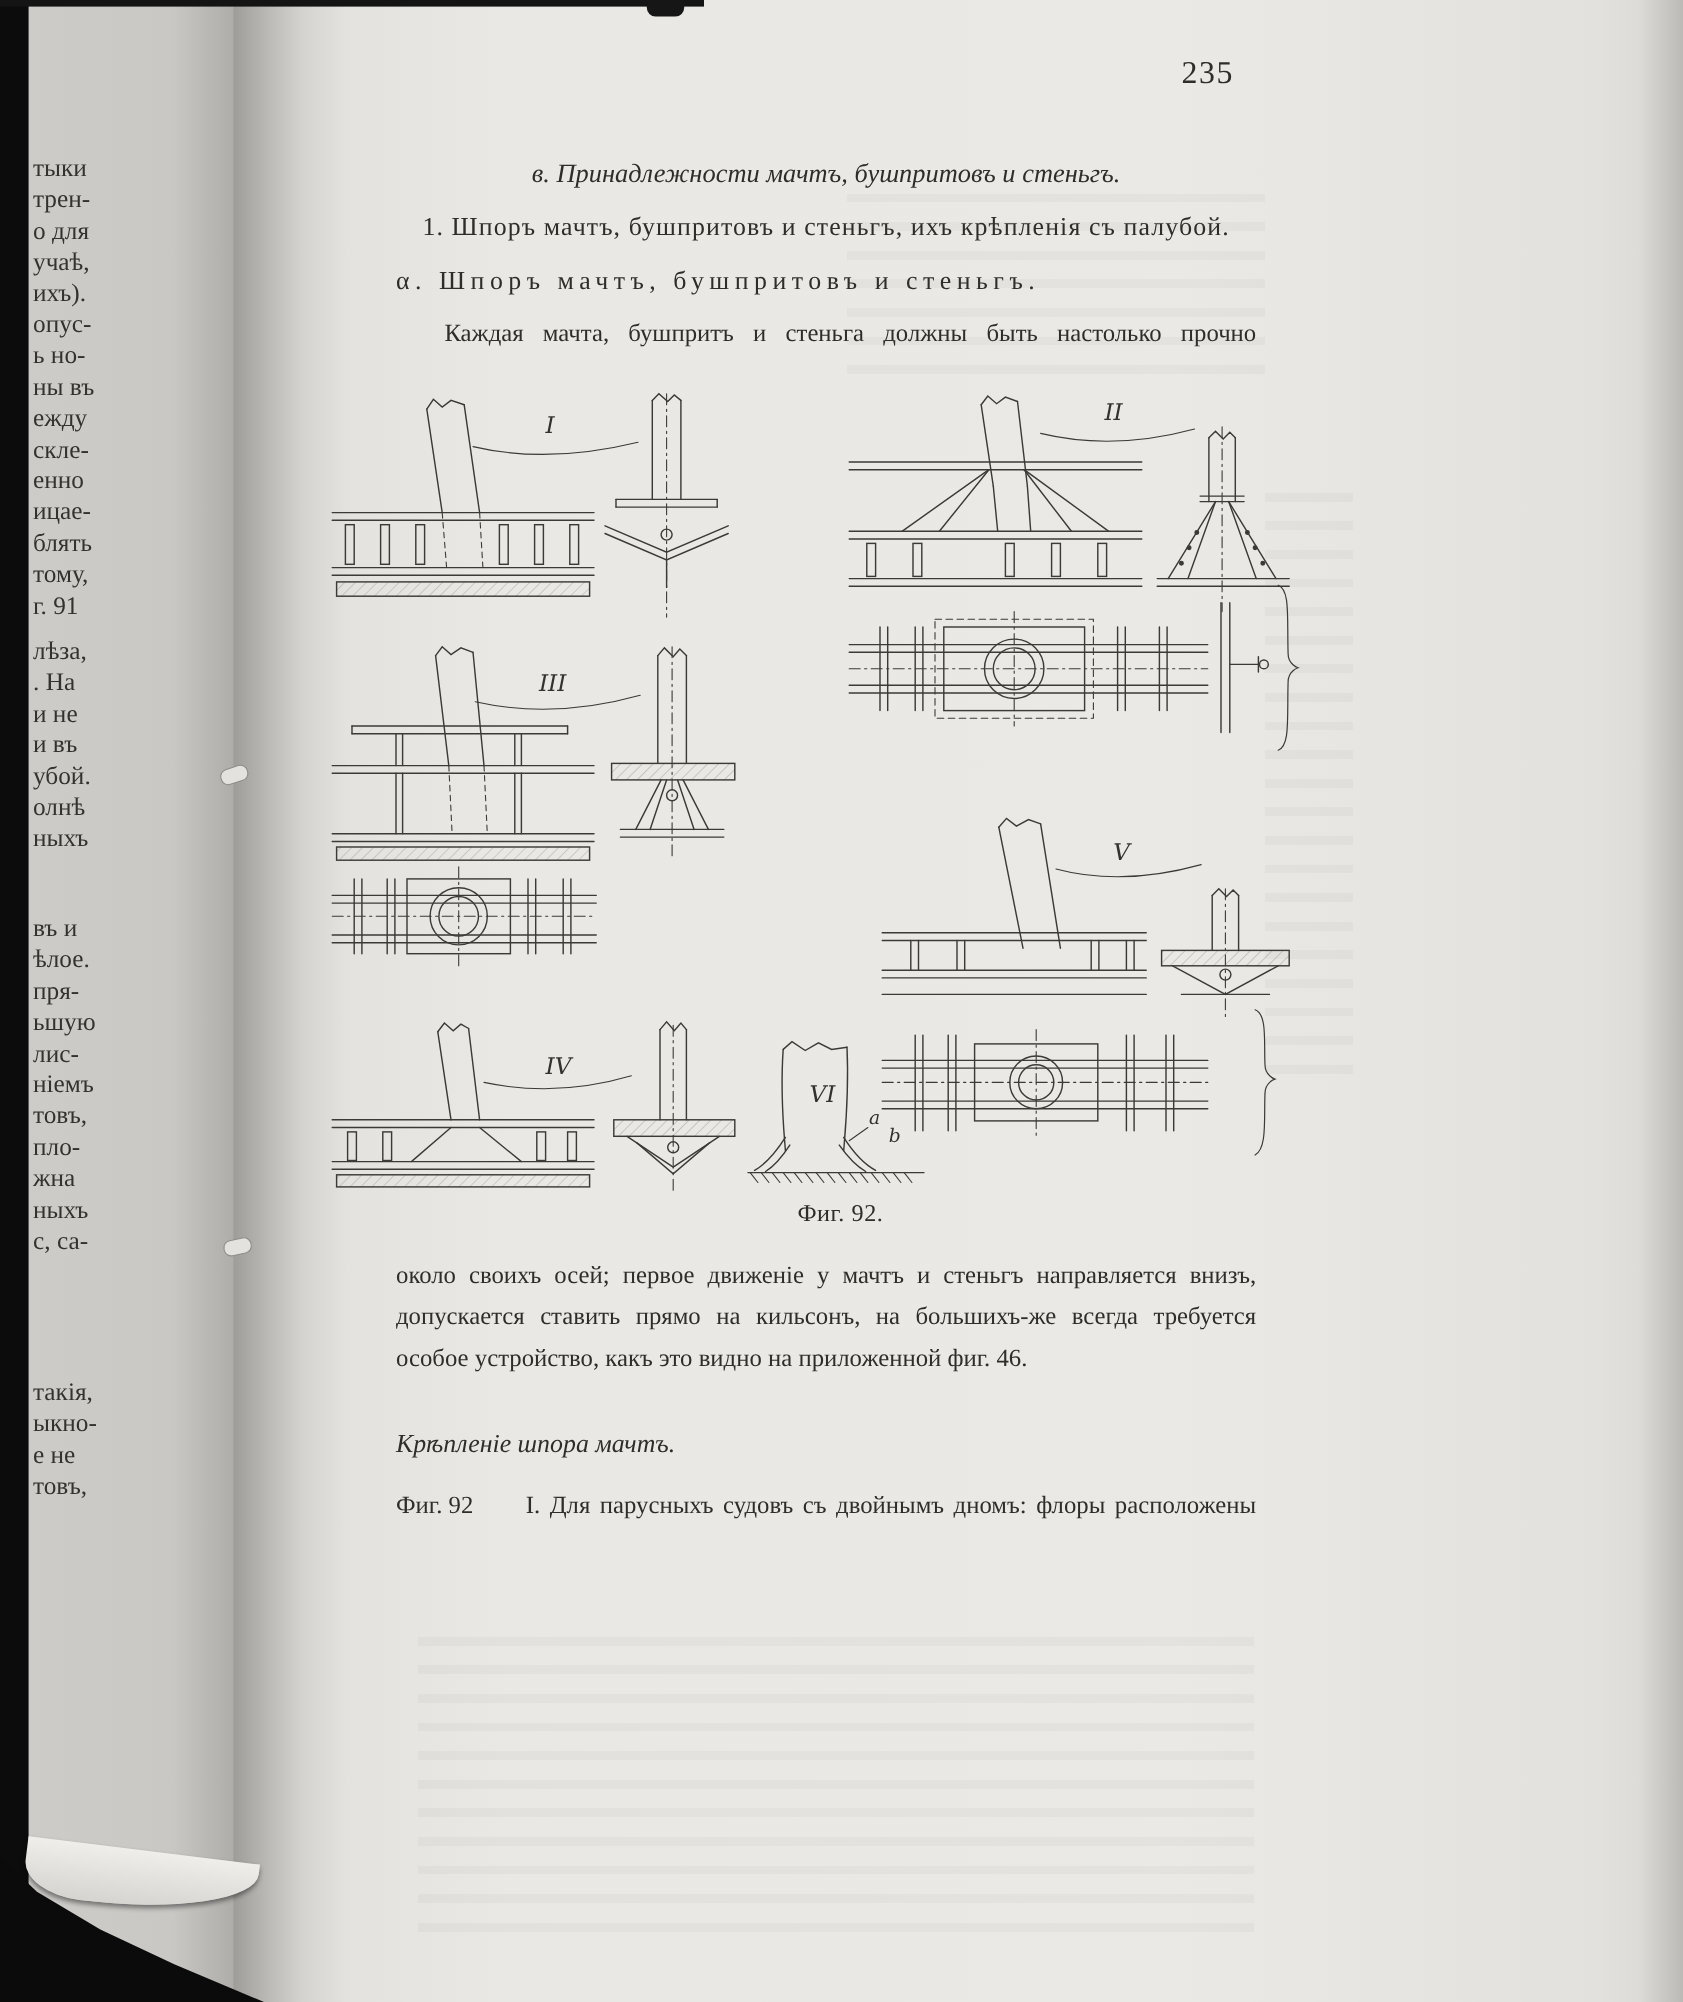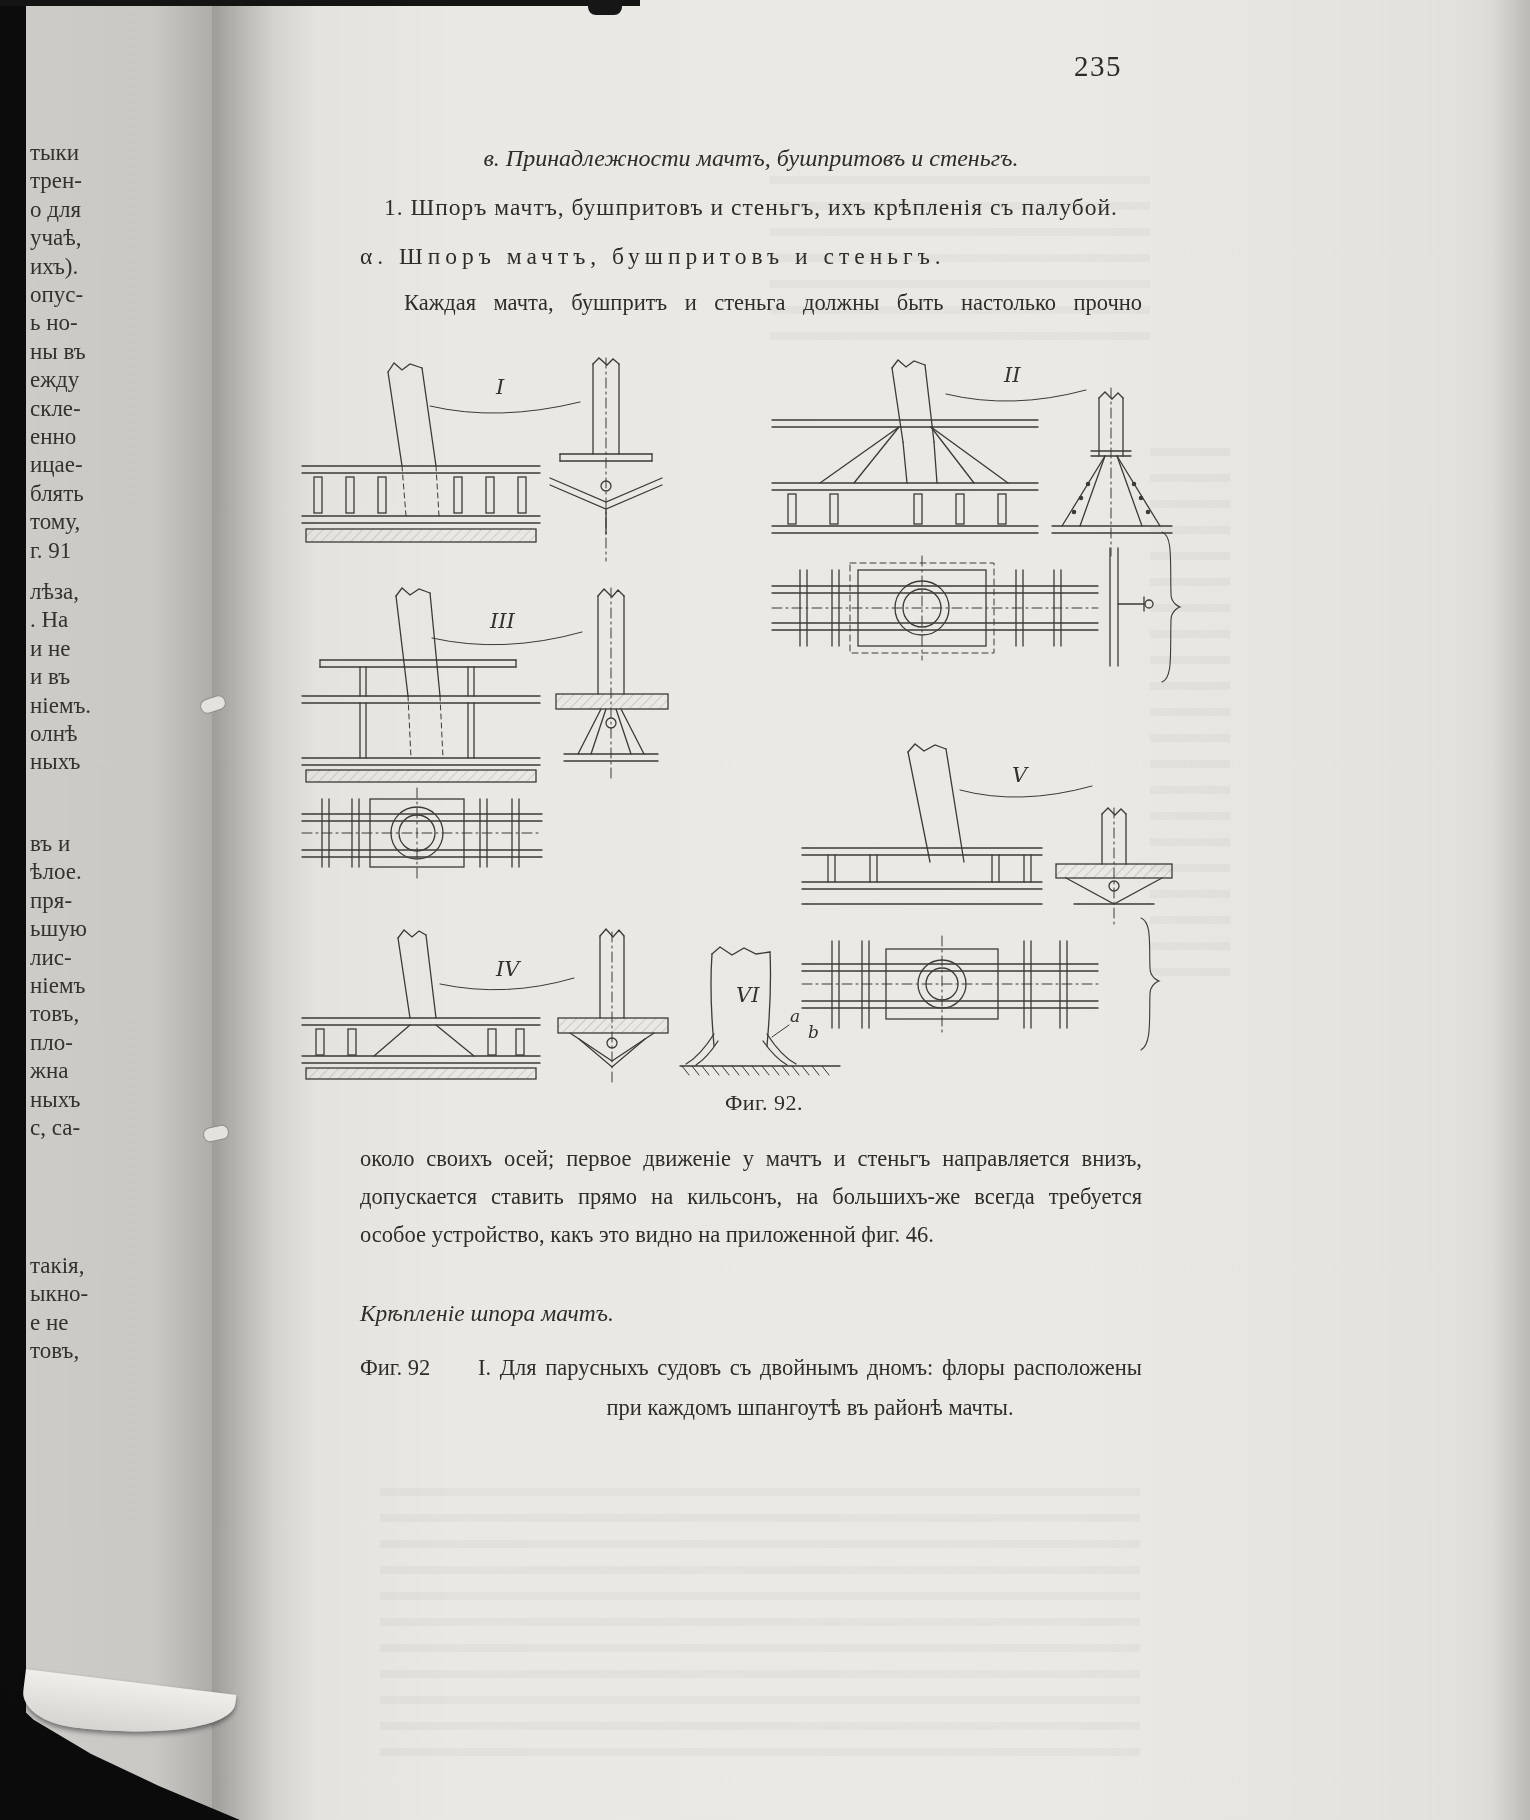--- a/index.html
+++ b/index.html
@@ -95,21 +95,21 @@
       <div class="frag-line">ицае-</div>
       <div class="frag-line">блять</div>
       <div class="frag-line">тому,</div>
       <div class="frag-line">г. 91</div>
     </div>
   <div class="frag-block frag-b">
       <div class="frag-line">лѣза,</div>
       <div class="frag-line">. На</div>
       <div class="frag-line">и не</div>
       <div class="frag-line">и въ</div>
-      <div class="frag-line">ніемъ.</div>
+      <div class="frag-line">убой.</div>
       <div class="frag-line">олнѣ</div>
       <div class="frag-line">ныхъ</div>
     </div>
   <div class="frag-block frag-c">
       <div class="frag-line">въ и</div>
       <div class="frag-line">ѣлое.</div>
       <div class="frag-line">пря-</div>
       <div class="frag-line">ьшую</div>
       <div class="frag-line">лис-</div>
       <div class="frag-line">ніемъ</div>
@@ -142,21 +142,20 @@
       <div class="jline">допускается ставить прямо на кильсонъ, на большихъ-же всегда требуется</div>
       <div>особое устройство, какъ это видно на приложенной фиг. 46.</div>
     </div>
 
     <div class="h-sub">Крѣпленіе шпора мачтъ.</div>
 
     <div class="fig-item">
       <div class="ref">Фиг. 92</div>
       <div class="body">
         <div class="jline">I. Для парусныхъ судовъ съ двойнымъ дномъ: флоры расположены</div>
-        <div class="l2">при каждомъ шпангоутѣ въ районѣ мачты.</div>
       </div>
     </div>
   </div>
 
   <div class="figure-wrap">
     <svg class="figure-svg" viewBox="0 0 932 736">
       <defs>
         <pattern id="hatch" width="7" height="7" patternTransform="rotate(45)" patternUnits="userSpaceOnUse">
           <line x1="0" y1="0" x2="0" y2="7" stroke="#4a4845" stroke-width="1"></line>
         </pattern>

